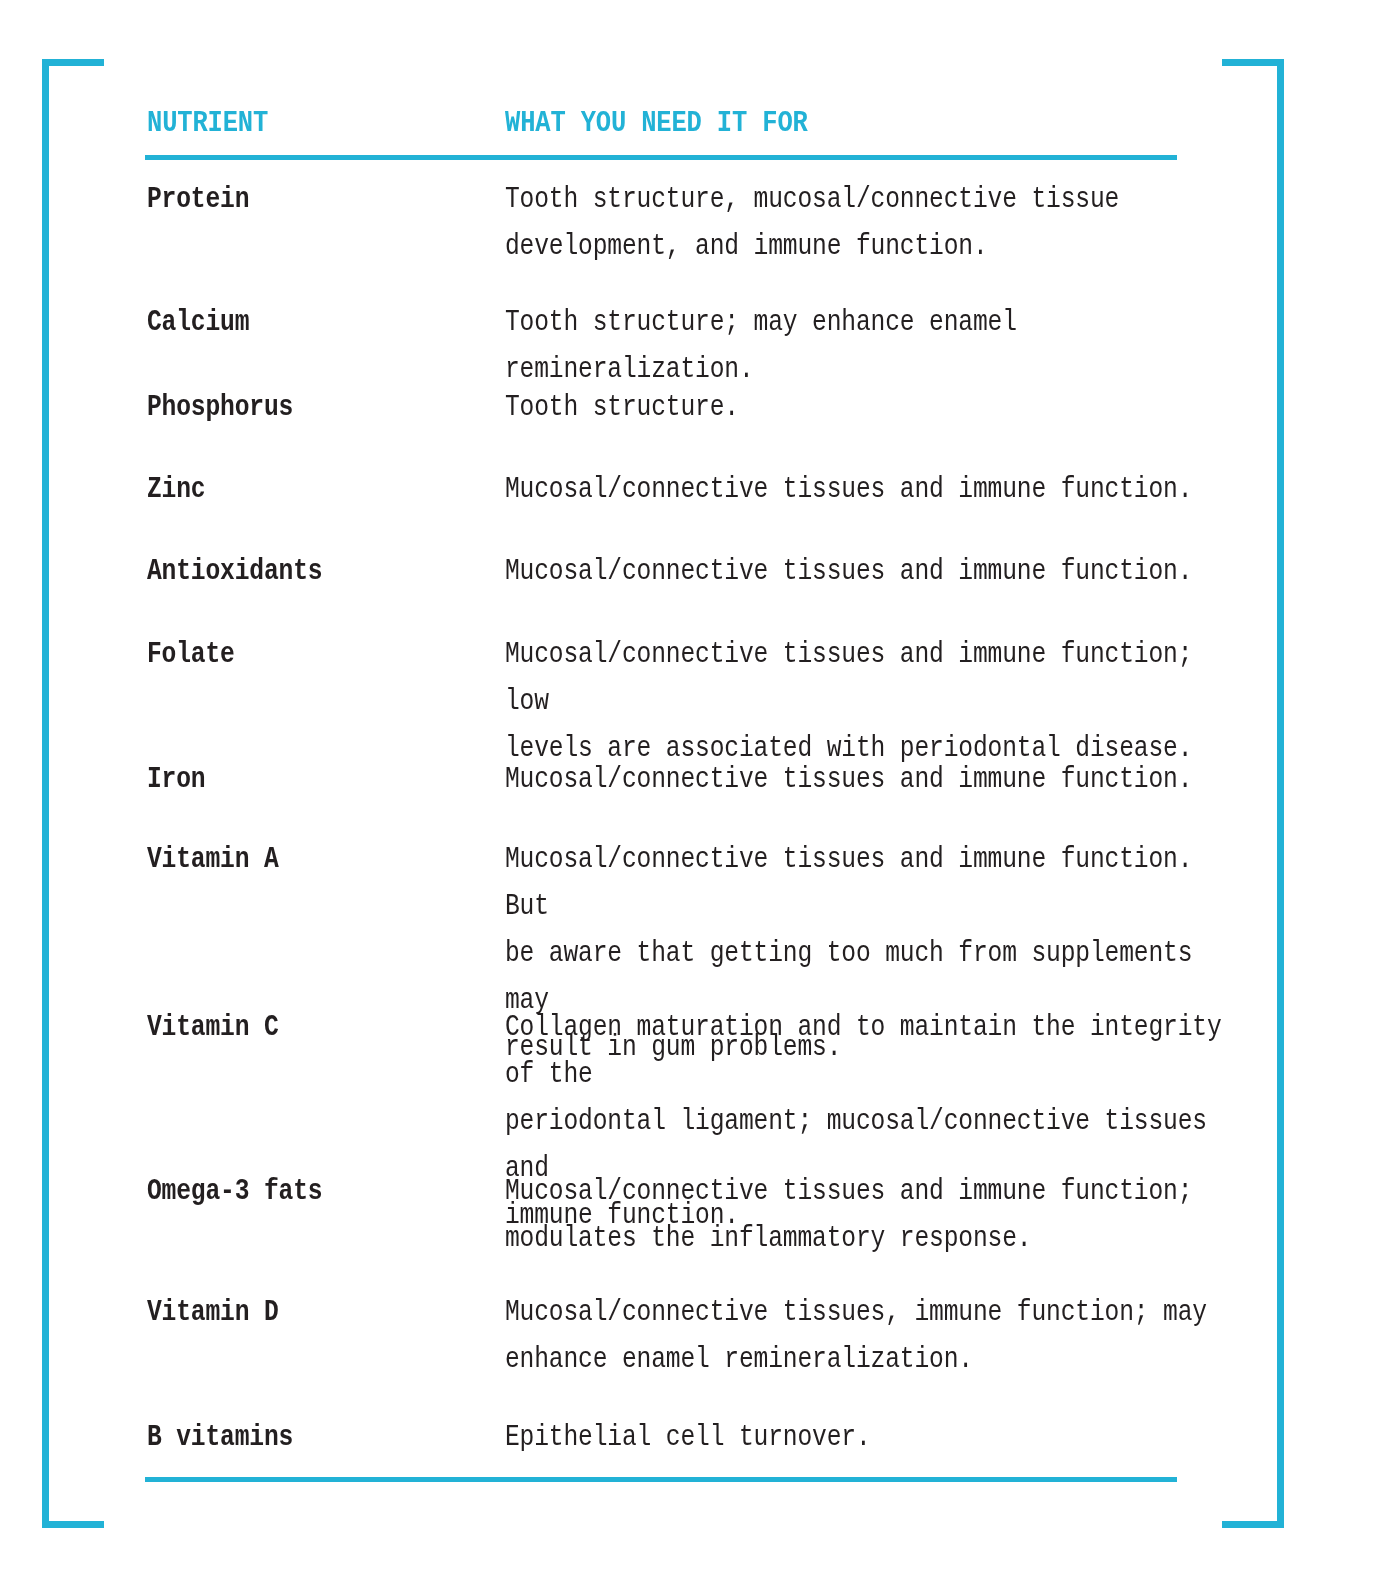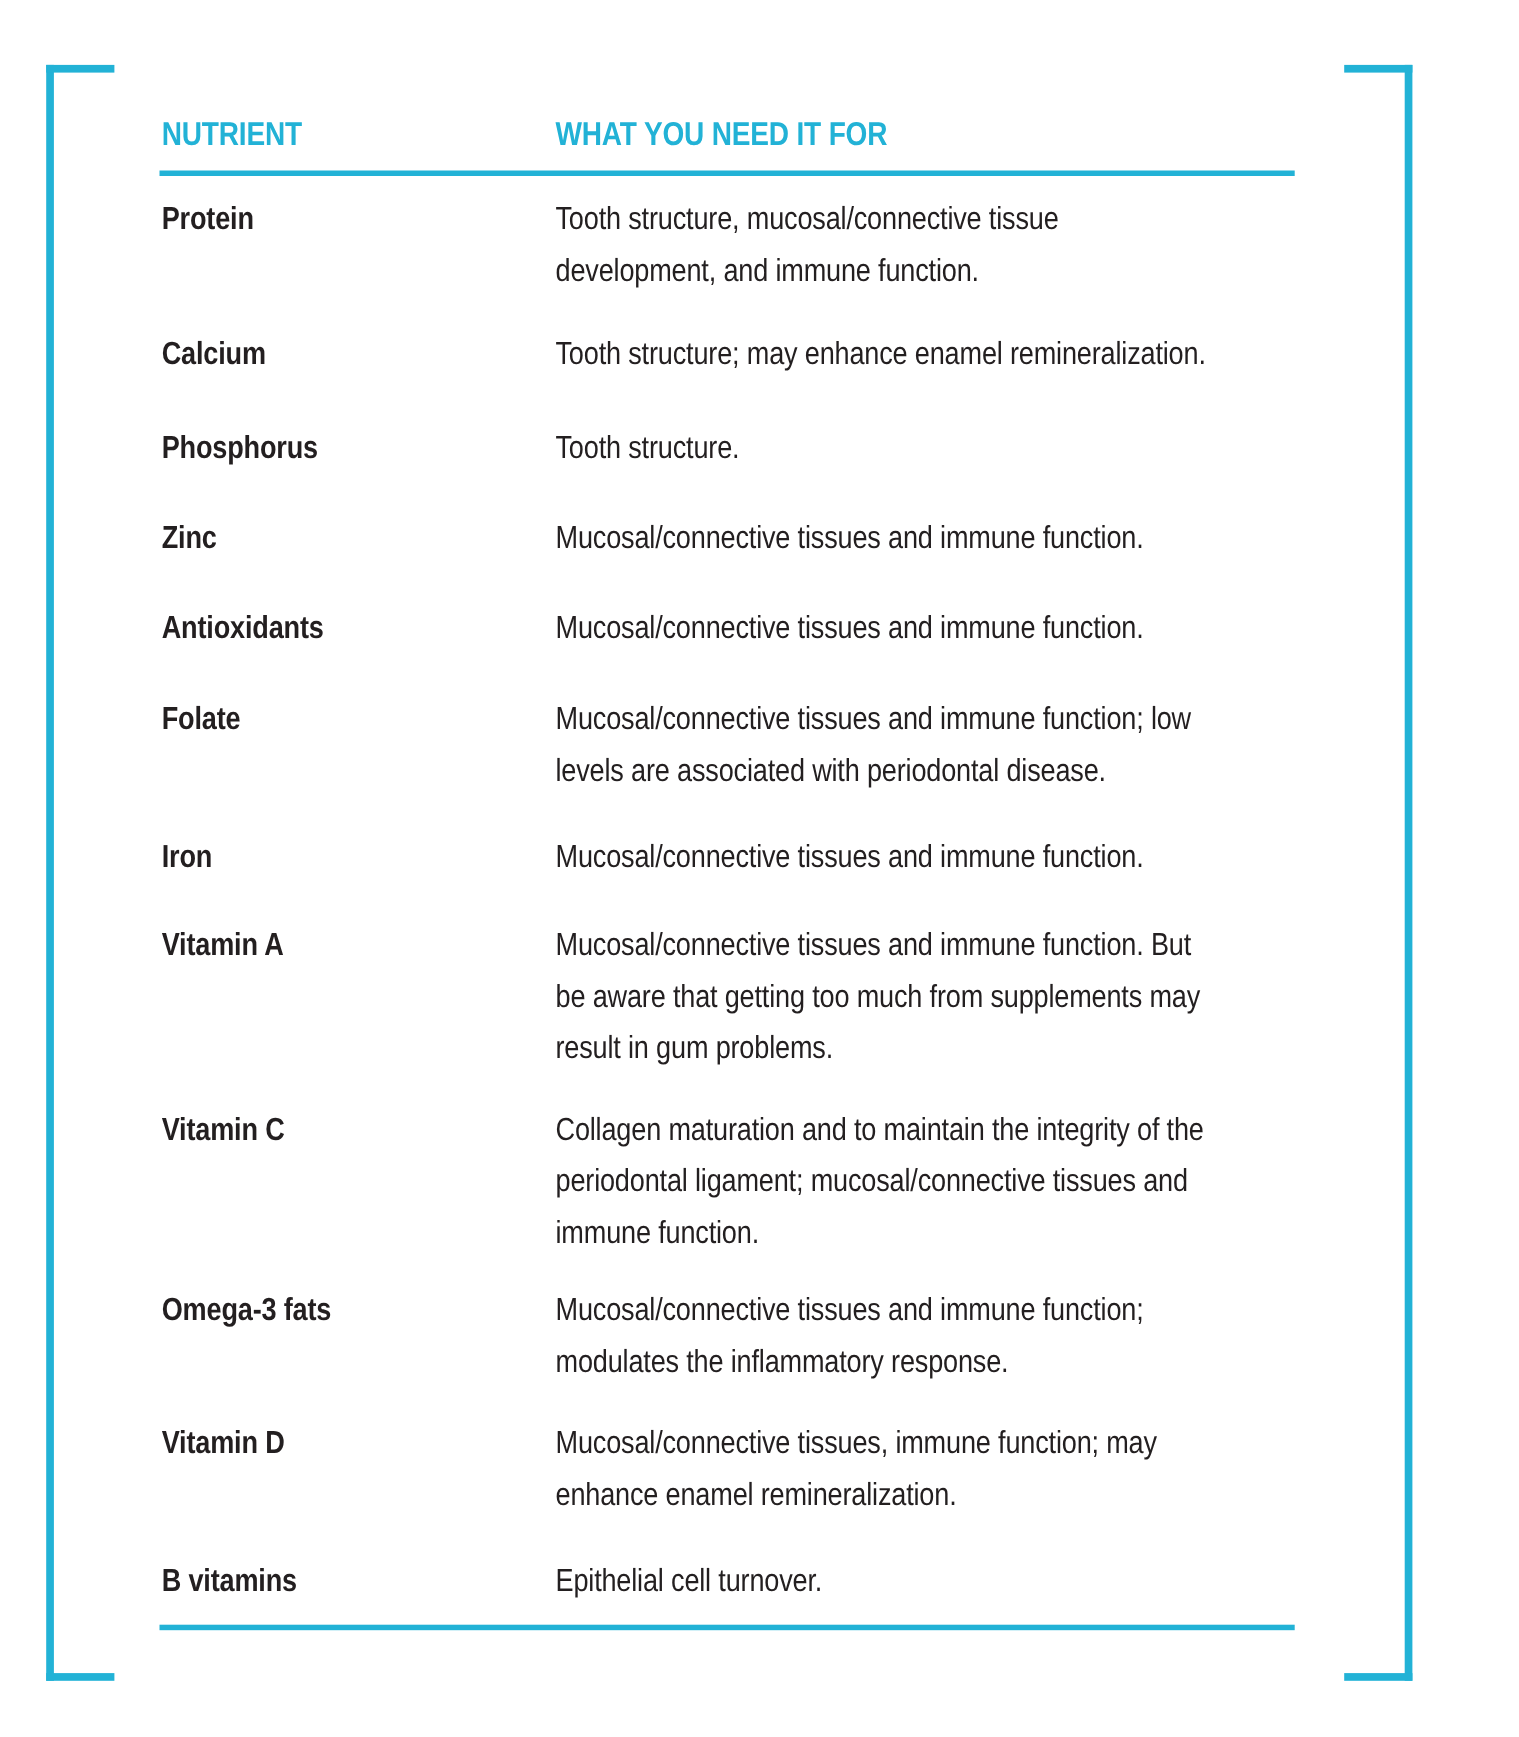--- a/index.html
+++ b/index.html
@@ -5,21 +5,21 @@
   html, body {
     margin: 0;
     padding: 0;
     background: #ffffff;
   }
   .page {
     position: relative;
     width: 1381px;
     height: 1579px;
     background: var(--page-bg, #ffffff);
-    font-family: Liberation Sans, sans-serif;
+    font-family: Liberation Mono, monospace;
     overflow: hidden;
   }
   
   .frame-line, .frame-arm {
     position: absolute;
     background: var(--accent, #22b2d6);
   }
   .frame-left-line  { left: 42px;   top: 59px; width: 7px;  height: 1469px; }
   .frame-right-line { left: 1277px; top: 59px; width: 7px;  height: 1469px; }
   .frame-arm-tl { left: 42px;   top: 59px;   width: 62px; height: 7px; }

